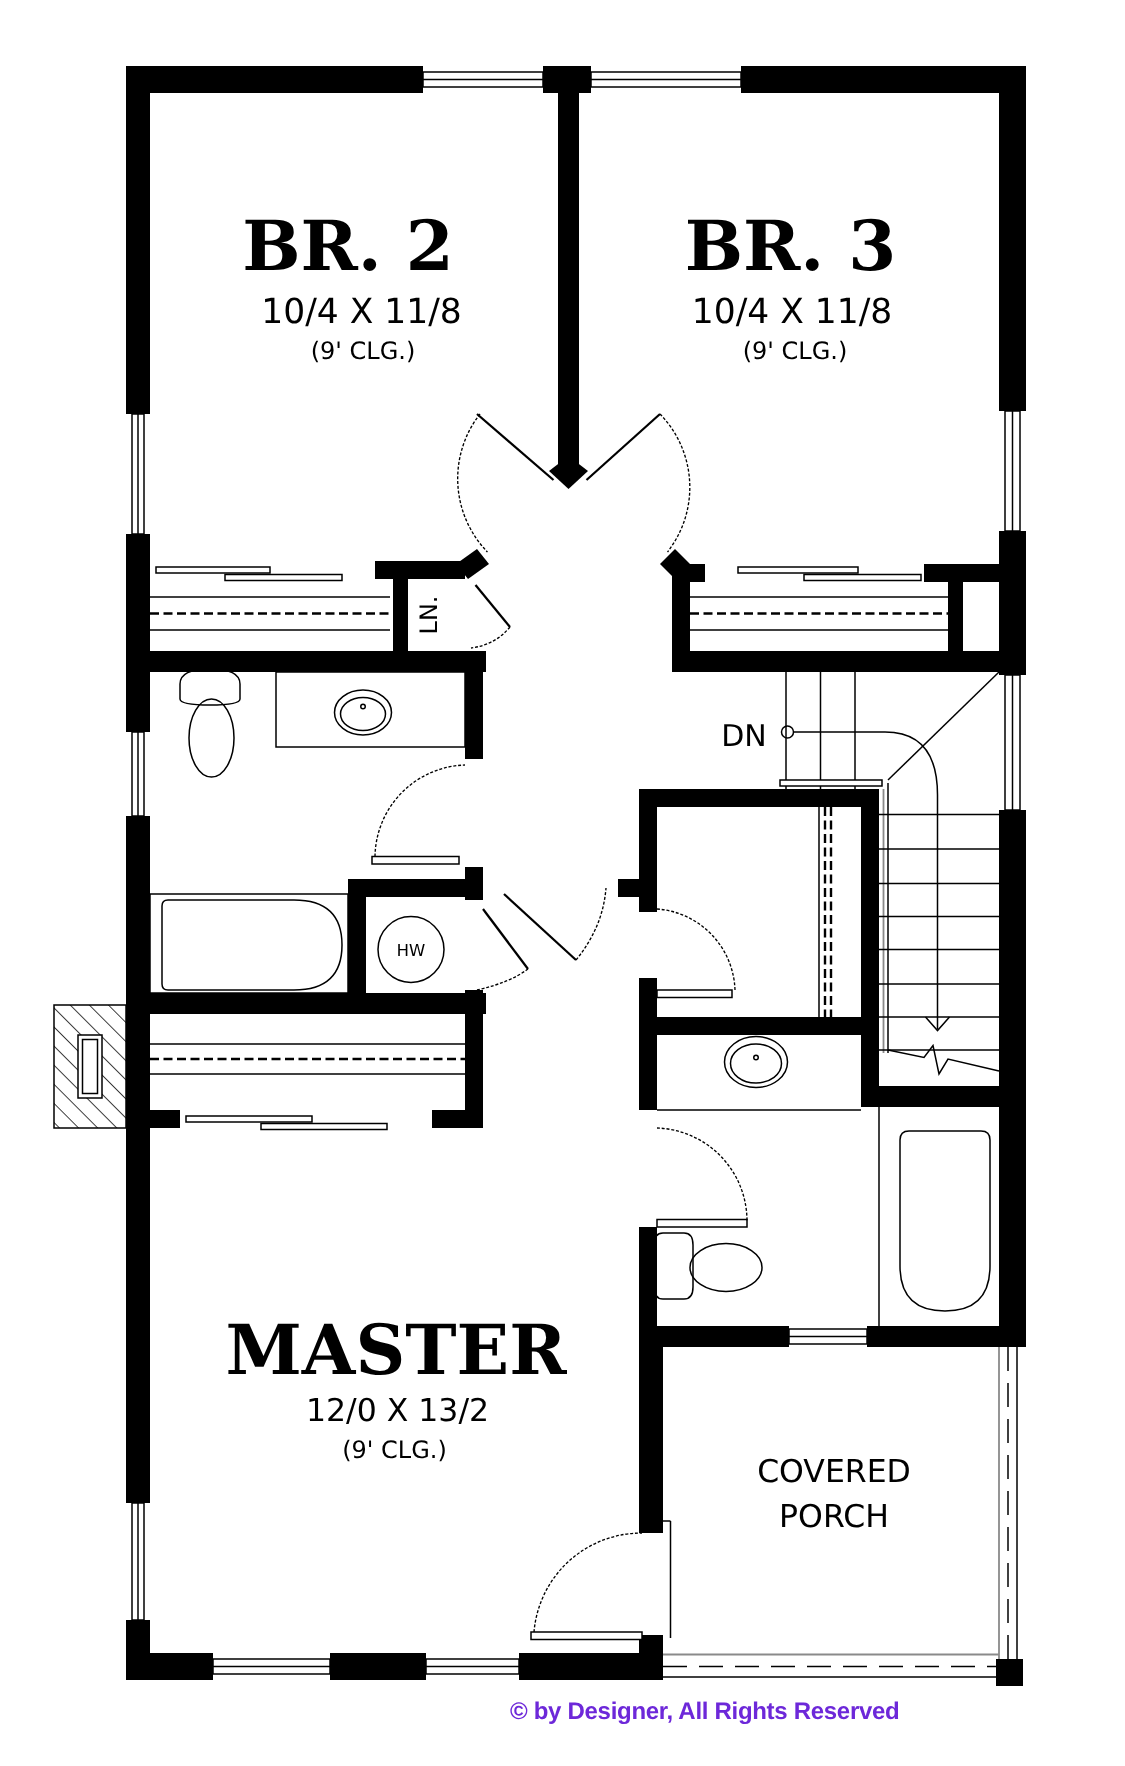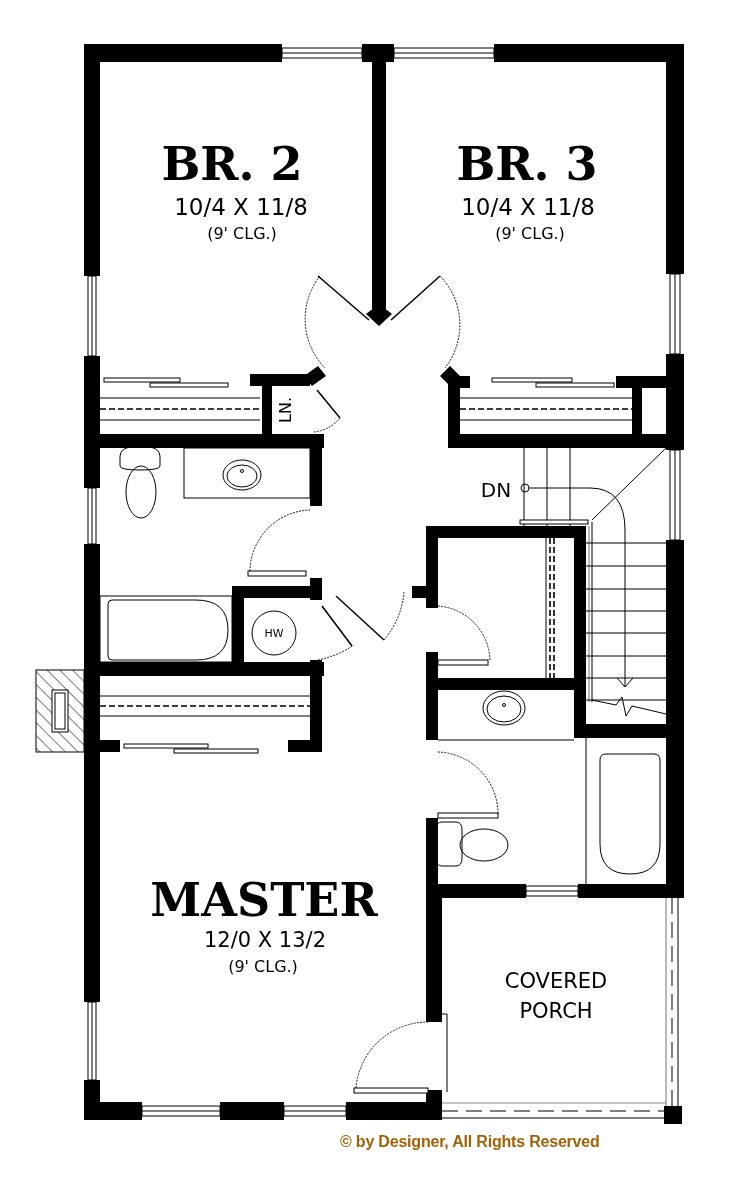--- a/index.html
+++ b/index.html
@@ -12,21 +12,21 @@
     .dash-porch { fill: none; stroke: #000000; stroke-width: 1; stroke-dasharray: 16 8; }
     .arc { fill: none; stroke: #000000; stroke-width: 0.9; stroke-dasharray: 2 1.2; }
     .win { fill: #ffffff; stroke: #000000; stroke-width: 1; }
     .grey { fill: none; stroke: #8a8a8a; stroke-width: 1.2; }
     .room-title { font-family: "DejaVu Serif", "Liberation Serif", serif; font-weight: bold; fill: #000; }
     .room-dim { font-family: "DejaVu Sans", "Liberation Sans", sans-serif; font-weight: normal; fill: #000; }
     .label-sm { font-family: "DejaVu Sans", "Liberation Sans", sans-serif; fill: #000; }
     .copyright {
       position: absolute; left: 340px; top: 1133px; width: 330px;
       font-family: "Liberation Sans", "DejaVu Sans", sans-serif;
-      font-weight: bold; font-size: 16px; color: #a16207; white-space: nowrap;
+      font-weight: bold; font-size: 16px; color: #6d28d9; white-space: nowrap;
       letter-spacing: -0.2px;
     }
   </style>
 </head>
 <body>
 
 <svg id="plan" viewBox="0 0 750 1177" xmlns="http://www.w3.org/2000/svg">
 
   <g>
 

